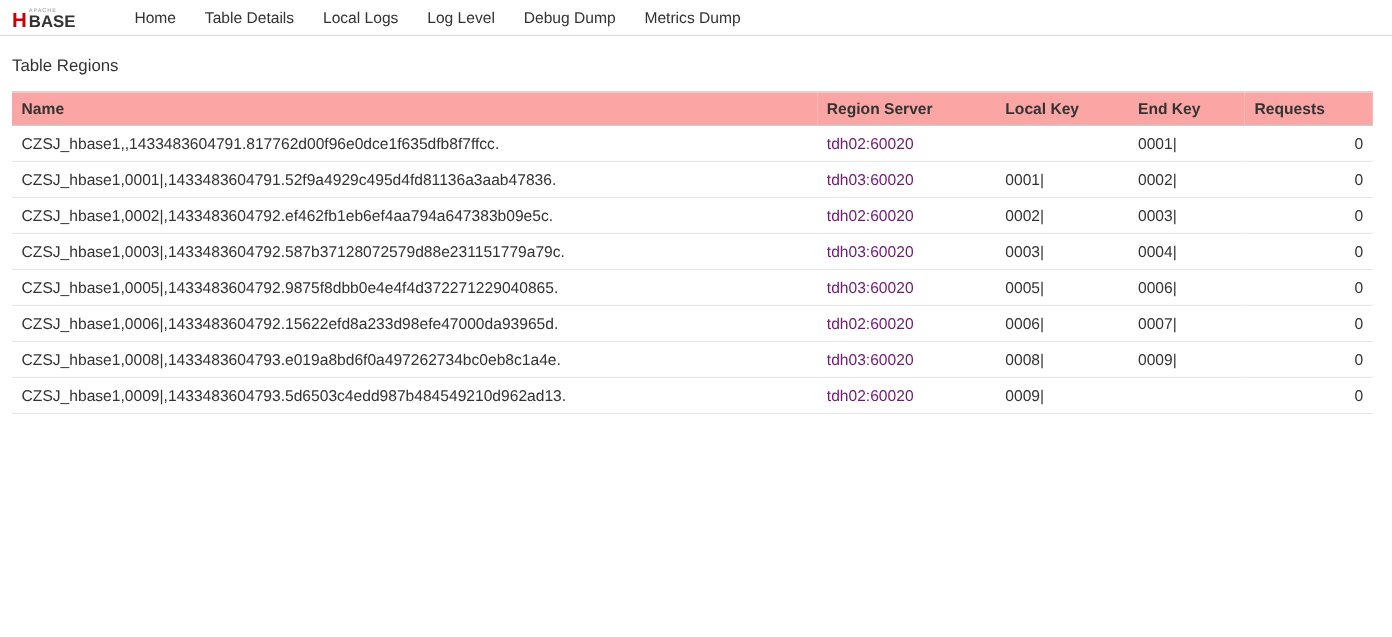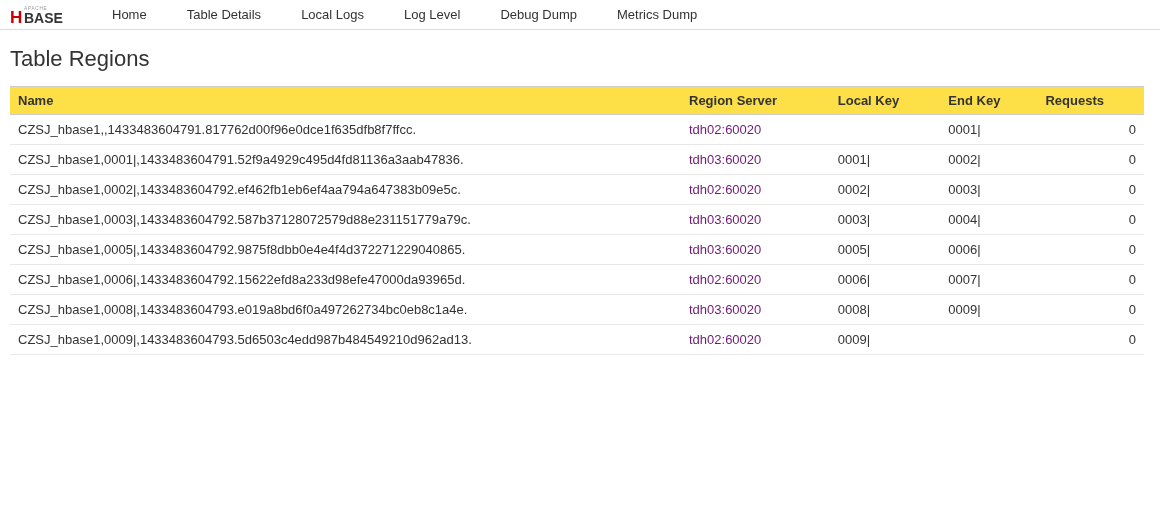--- a/index.html
+++ b/index.html
@@ -18,53 +18,53 @@
       display: flex;
       align-items: center;
       margin-right: 20px;
     }
     .logo-svg {
       height: 22px;
       width: 70px;
     }
     .nav-links {
       display: flex;
-      gap: 16px;
+      gap: 0;
       list-style: none;
     }
     .nav-links li a {
       display: block;
       padding: 0 12px;
       line-height: 30px;
       text-decoration: none;
       color: #333;
       font-size: 13px;
     }
 
     
     .page-content {
       padding: 16px 16px 16px 10px;
     }
     .page-title {
-      font-size: 22px;
+      font-size: 14px;
       font-weight: normal;
       margin-bottom: 14px;
       color: #333;
     }
 
     
     .data-table {
       width: 100%;
       border-collapse: collapse;
       font-size: 13px;
     }
     .data-table thead tr {
       border-top: 1px solid #ccc;
       border-bottom: 1px solid #ccc;
-      background: #fde047;
+      background: #fca5a5;
     }
     .data-table th {
       text-align: left;
       padding: 6px 8px;
       font-weight: bold;
       color: #333;
       font-size: 13px;
     }
     .data-table th.right { text-align: left; }
     .data-table td {

